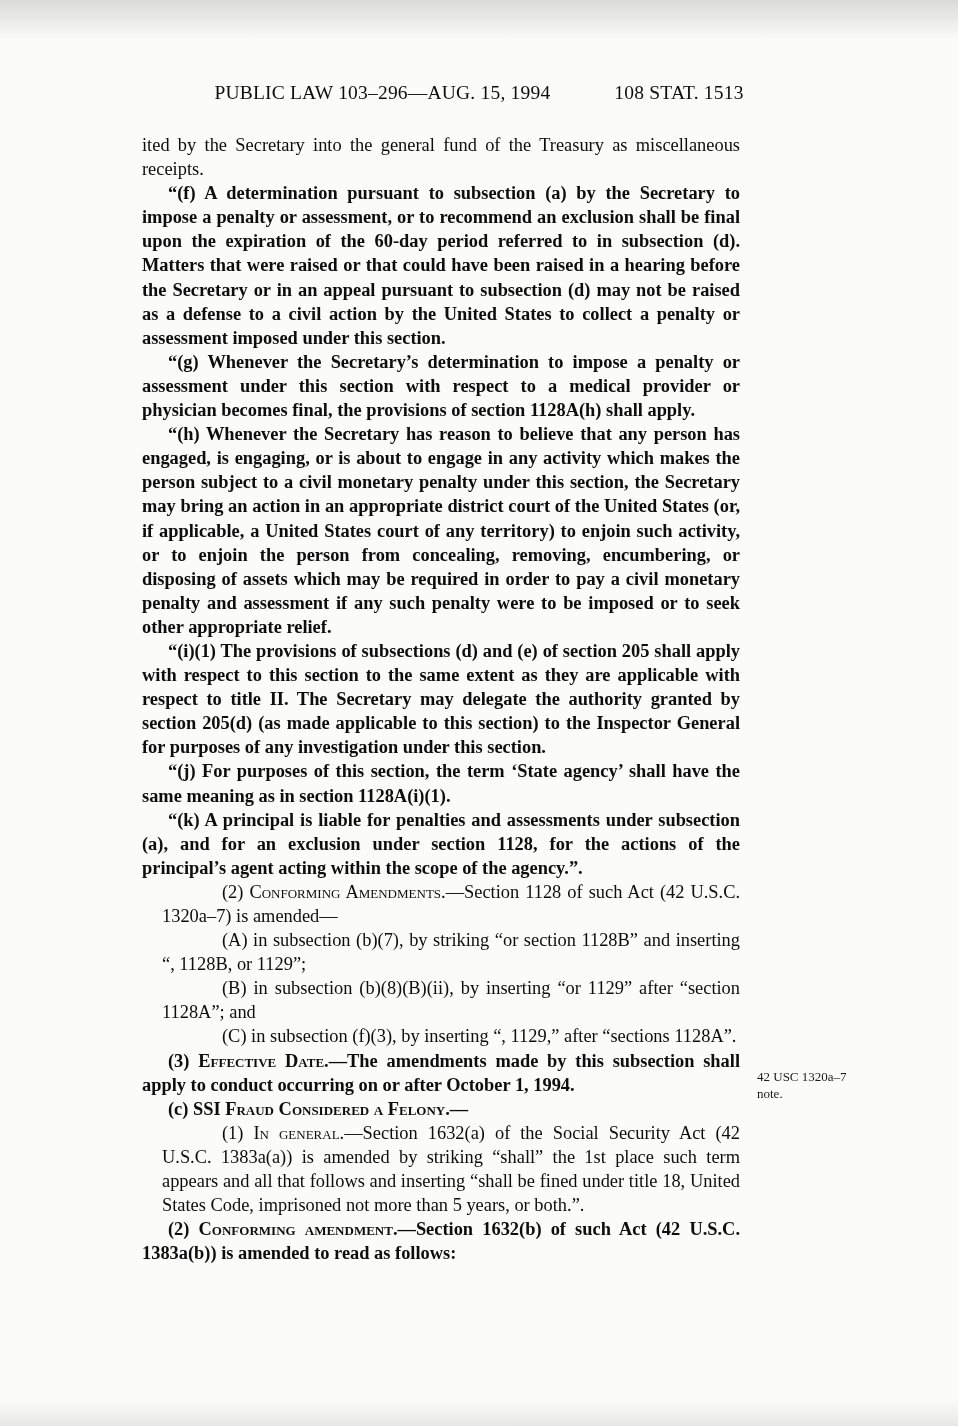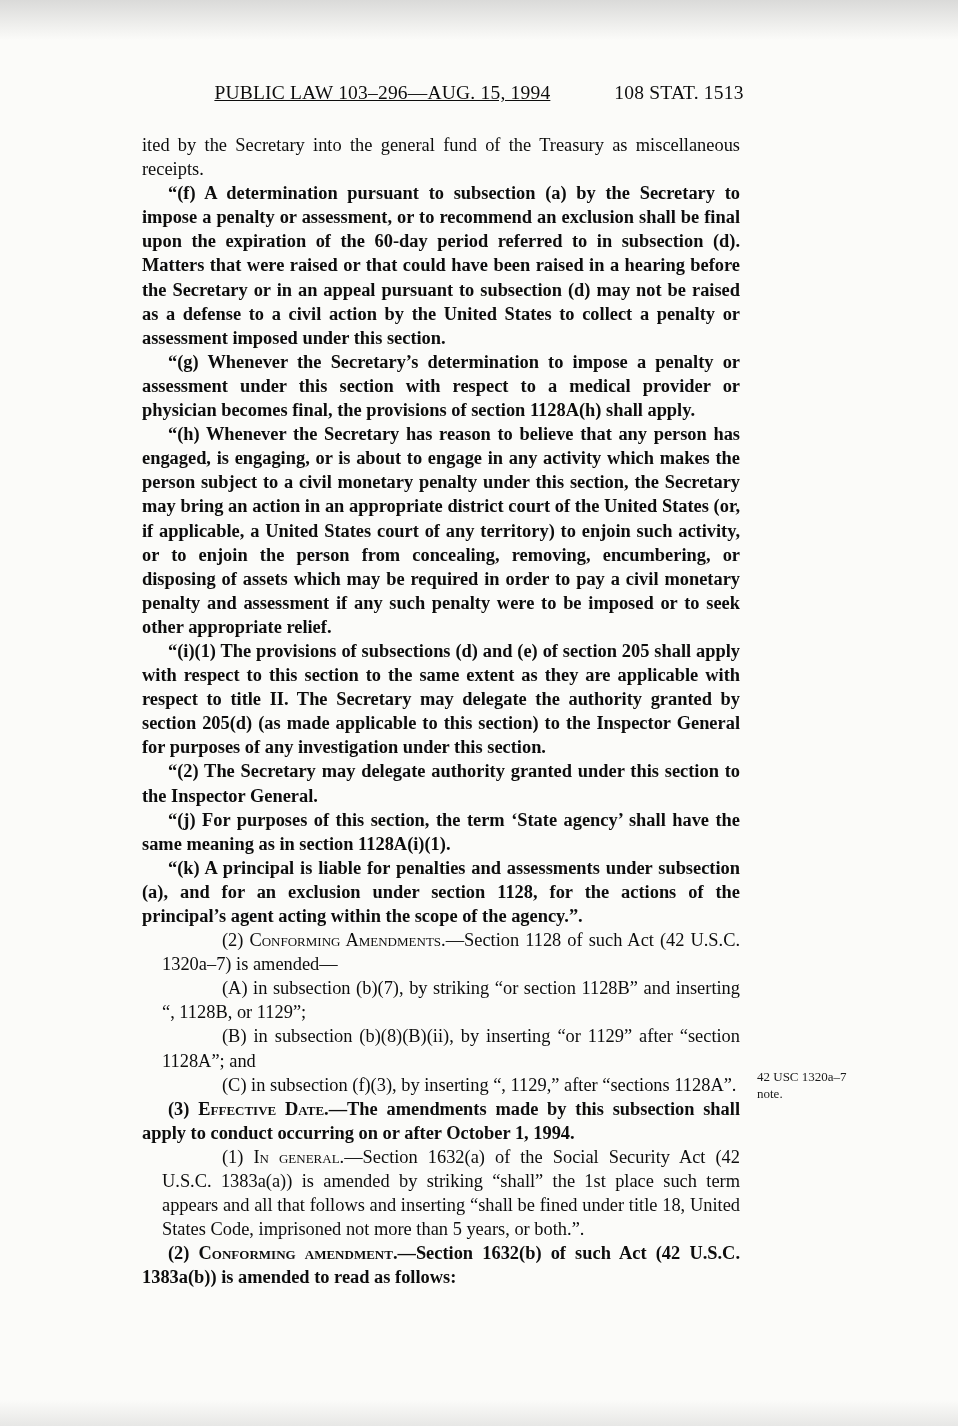--- a/index.html
+++ b/index.html
@@ -42,21 +42,20 @@
     top: 82px;
     left: 0;
     width: 958px;
     text-align: center;
     font-size: 19.5px;
     letter-spacing: 0.2px;
   }
   .header .hl {
     display: inline-block;
     margin-right: 64px;
-    text-decoration: underline;
   }
   .header .hr {
     display: inline-block;
   }
   .body-col {
     position: absolute;
     left: 142px;
     top: 133px;
     width: 598px;
     font-size: 18.4px;
@@ -109,36 +108,36 @@
     <p class="noind">ited by the Secretary into the general fund of the Treasury as miscellaneous receipts.</p>
 
     <p class="ind">“(f) A determination pursuant to subsection (a) by the Secretary to impose a penalty or assessment, or to recommend an exclusion shall be final upon the expiration of the 60-day period referred to in subsection (d). Matters that were raised or that could have been raised in a hearing before the Secretary or in an appeal pursuant to subsection (d) may not be raised as a defense to a civil action by the United States to collect a penalty or assessment imposed under this section.</p>
 
     <p class="ind">“(g) Whenever the Secretary’s determination to impose a penalty or assessment under this section with respect to a medical provider or physician becomes final, the provisions of section 1128A(h) shall apply.</p>
 
     <p class="ind">“(h) Whenever the Secretary has reason to believe that any person has engaged, is engaging, or is about to engage in any activity which makes the person subject to a civil monetary penalty under this section, the Secretary may bring an action in an appropriate district court of the United States (or, if applicable, a United States court of any territory) to enjoin such activity, or to enjoin the person from concealing, removing, encumbering, or disposing of assets which may be required in order to pay a civil monetary penalty and assessment if any such penalty were to be imposed or to seek other appropriate relief.</p>
 
     <p class="ind">“(i)(1) The provisions of subsections (d) and (e) of section 205 shall apply with respect to this section to the same extent as they are applicable with respect to title II. The Secretary may delegate the authority granted by section 205(d) (as made applicable to this section) to the Inspector General for purposes of any investigation under this section.</p>
 
-    <p class="ind">“(2) The Secretary may delegate authority granted under this section to the Inspector General.</p>
 
     <p class="ind">“(j) For purposes of this section, the term ‘State agency’ shall have the same meaning as in section 1128A(i)(1).</p>
 
     <p class="ind">“(k) A principal is liable for penalties and assessments under subsection (a), and for an exclusion under section 1128, for the actions of the principal’s agent acting within the scope of the agency.”.</p>
 
     <p class="ind2"><span class="sc">(2) Conforming Amendments.</span><span>—Section 1128 of such Act (42 U.S.C. 1320a–7) is amended—</span></p>
 
     <p class="ind2">(A) in subsection (b)(7), by striking “or section 1128B” and inserting “, 1128B, or 1129”;</p>
 
     <p class="ind2">(B) in subsection (b)(8)(B)(ii), by inserting “or 1129” after “section 1128A”; and</p>
 
     <p class="ind2">(C) in subsection (f)(3), by inserting “, 1129,” after “sections 1128A”.</p>
 
     <p class="ind"><span>(3) </span><span class="sc">Effective Date.</span><span>—The amendments made by this subsection shall apply to conduct occurring on or after October 1, 1994.</span></p>
 
+    <p class="ind lastline"><span>(c) </span><span class="sc">SSI Fraud Considered a Felony.</span><span>—</span></p>
 
     <p class="ind2"><span class="sc">(1) In general.</span><span>—Section 1632(a) of the Social Security Act (42 U.S.C. 1383a(a)) is amended by striking “shall” the 1st place such term appears and all that follows and inserting “shall be fined under title 18, United States Code, imprisoned not more than 5 years, or both.”.</span></p>
 
     <p class="ind"><span class="sc">(2) Conforming amendment.</span><span>—Section 1632(b) of such Act (42 U.S.C. 1383a(b)) is amended to read as follows:</span></p>
 
   </div>
 
   <div class="margin-note">
     <div>42 USC 1320a–7</div>
     <div>note.</div>

